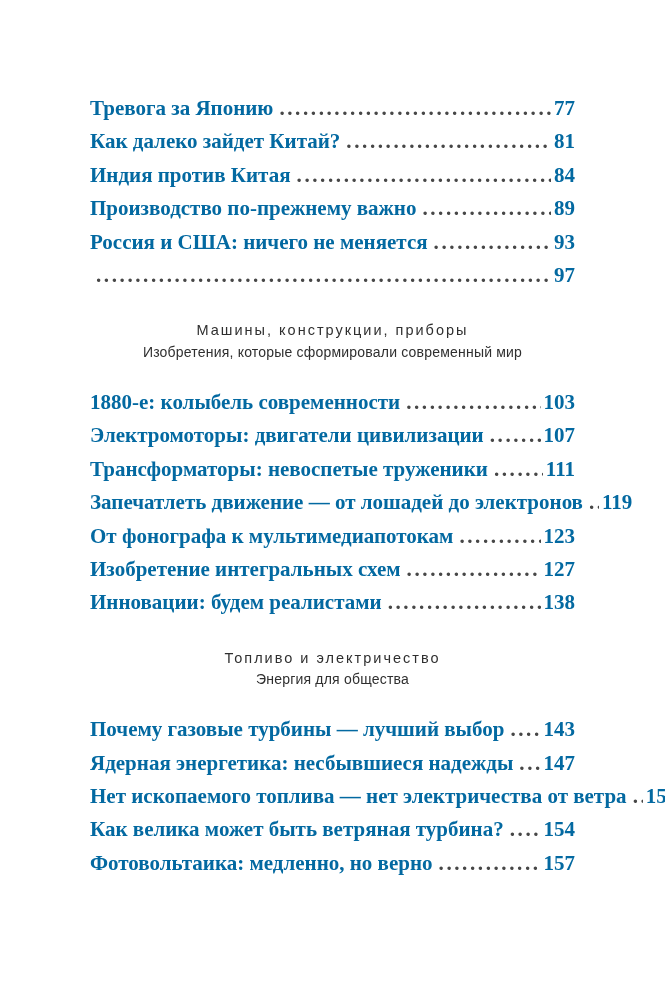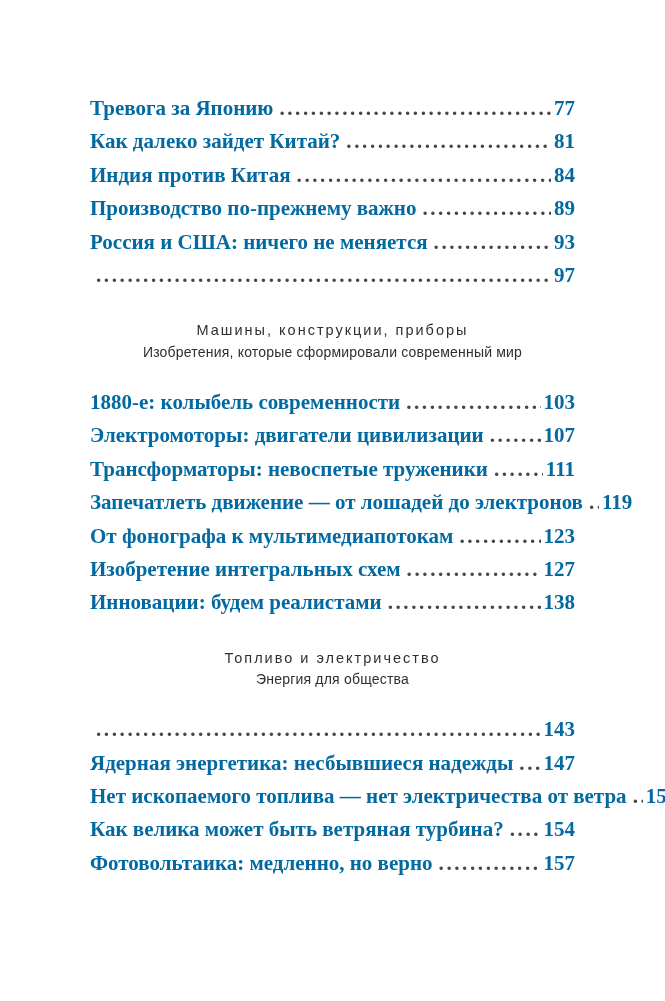--- a/index.html
+++ b/index.html
@@ -205,20 +205,21 @@
 
   <section class="toc-section">
     <div class="section-heading">
       <div class="section-title">Топливо и электричество</div>
       <div class="section-subtitle">Энергия для общества</div>
     </div>
     <div class="entries">
   <div class="toc-entry">
 
     <div class="entry-row">
+      <span class="entry-title">Почему газовые турбины — лучший выбор</span>
       <span class="leader"></span>
       <span class="entry-page">143</span>
     </div>
   </div>
 
   <div class="toc-entry">
 
     <div class="entry-row">
       <span class="entry-title">Ядерная энергетика: несбывшиеся надежды</span>
       <span class="leader"></span>

